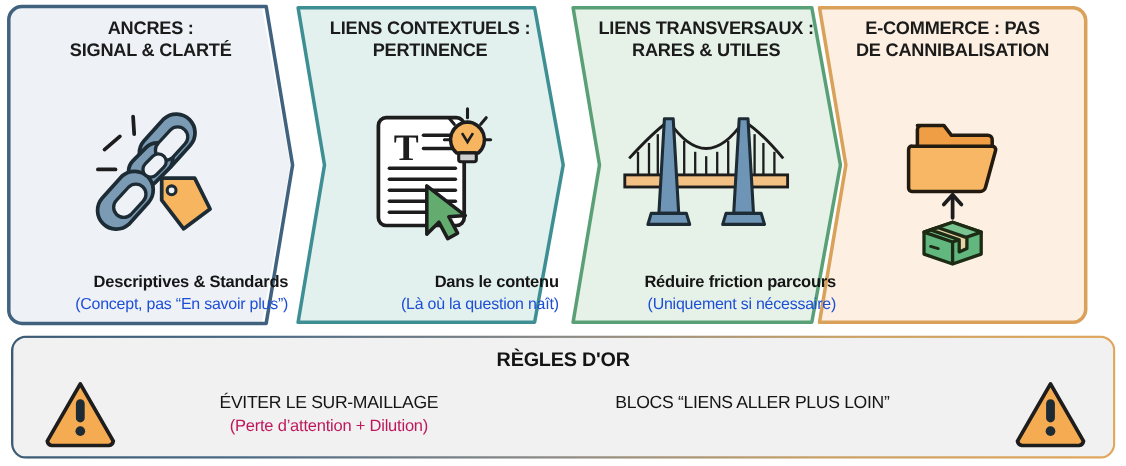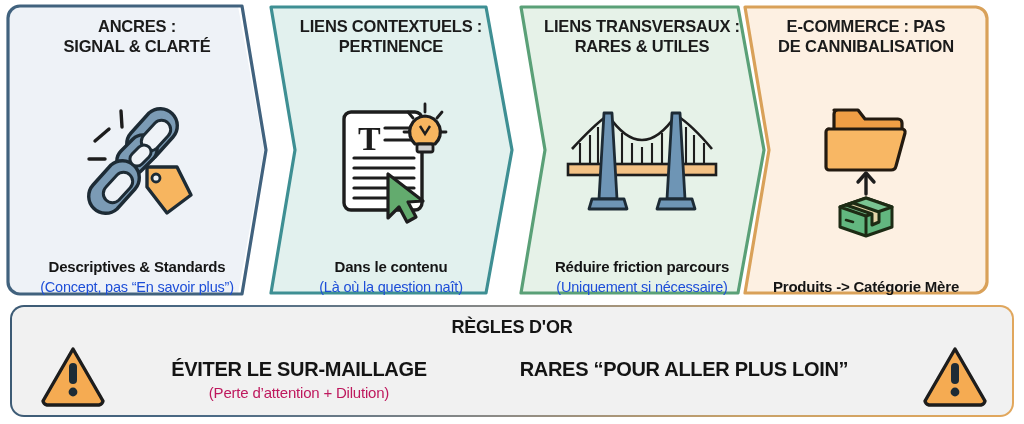--- a/index.html
+++ b/index.html
@@ -28,39 +28,39 @@
     position:absolute; inset:0;
     width:100%; height:100%;
     z-index:0;
   }
   .panel-inner{
     position:relative; z-index:2;
     width:100%; height:100%;
     box-sizing:border-box;
     display:flex; flex-direction:column;
     align-items:center; justify-content:flex-start;
-    padding:12px 6px 0 6px;
+    padding:12px 6px 10px 6px;
   }
 
   .panel-title{
     font-weight:bold;
     font-size:16.5px;
     line-height:1.22;
     letter-spacing:-0.2px;
     text-align:center;
     color:#1b1b1b;
     white-space:pre-line;
   }
   .panel-icon{
     flex:1 1 auto;
     display:flex; align-items:center; justify-content:center;
     width:100%;
     margin-top:2px;
   }
-  .panel-foot{ width:100%; text-align:center; }
+  .panel-foot{ width:100%; text-align:right; }
   .panel-sub{
     font-weight:bold;
     font-size:15px;
     color:#151515;
     letter-spacing:-0.2px;
     line-height:1.2;
   }
   .panel-note{
     font-size:14.5px;
     color:#1d4ed8;
@@ -99,21 +99,21 @@
     letter-spacing:-0.2px;
     color:#141414;
   }
   .rule-col{
     position:absolute; top:48px;
     text-align:center;
   }
   #rule-col-1{ left:110px; width:350px; }
   #rule-col-2{ left:470px; width:400px; }
   .rule-head{
-    font-weight:bold; font-size:20px;
+    font-weight:normal; font-size:16px;
     color:#141414; letter-spacing:-0.3px;
     line-height:1.2;
   }
   .rule-note{
     font-size:15px; color:#be185d;
     margin-top:3px; letter-spacing:-0.2px;
     line-height:1.2;
   }
   .warn{
     position:absolute; top:36px; width:66px; height:62px;
@@ -279,21 +279,20 @@
           <g stroke="#1d2b14" stroke-width="3" stroke-linejoin="round">
             <path d="M60,94 L86,103 L86,123 L60,132 L34,123 L34,103 Z" fill="#62b77f"></path>
             <path d="M60,94 L86,103 L60,112 L34,103 Z" fill="#7ac492"></path>
             <path d="M60,112 L60,132" fill="none"></path>
             <path d="M47,99 L73,108 L73,118 L66,121 L66,110 L40,101 Z" fill="#e6d4a8"></path>
           </g>
           <line x1="40" y1="116" x2="47" y2="118" stroke="#1d2b14" stroke-width="2.6" stroke-linecap="round"></line>
         </svg>
       </div>
       <div class="panel-foot">
-        <div class="panel-sub">Produits -&gt; Catégorie Mère</div>
       </div>
     </div>
   </div>
 
 </div>
 
 <div id="rules-bar">
   <div id="rules-inner">
     <div id="rules-title">RÈGLES D'OR</div>
 
@@ -304,21 +303,21 @@
         <circle cx="33" cy="47" r="4.4" fill="#1d2b35"></circle>
       </svg>
     </div>
 
     <div class="rule-col" id="rule-col-1">
       <div class="rule-head">ÉVITER LE SUR-MAILLAGE</div>
       <div class="rule-note">(Perte d’attention + Dilution)</div>
     </div>
 
     <div class="rule-col" id="rule-col-2">
-      <div class="rule-head">RARES “POUR ALLER PLUS LOIN”</div>
+      <div class="rule-head">BLOCS “LIENS ALLER PLUS LOIN”</div>
     </div>
 
     <div class="warn" id="warn-right">
       <svg width="66" height="62" viewBox="0 0 66 62">
         <path d="M33,4 L63,56 a5,5 0 0 1 -4,4 H7 a5,5 0 0 1 -4,-4 Z" fill="#f5ab52" stroke="#1d1d1d" stroke-width="3.4" stroke-linejoin="round"></path>
         <rect x="29" y="18" width="8" height="21" rx="4" fill="#1d2b35"></rect>
         <circle cx="33" cy="47" r="4.4" fill="#1d2b35"></circle>
       </svg>
     </div>
   </div>

